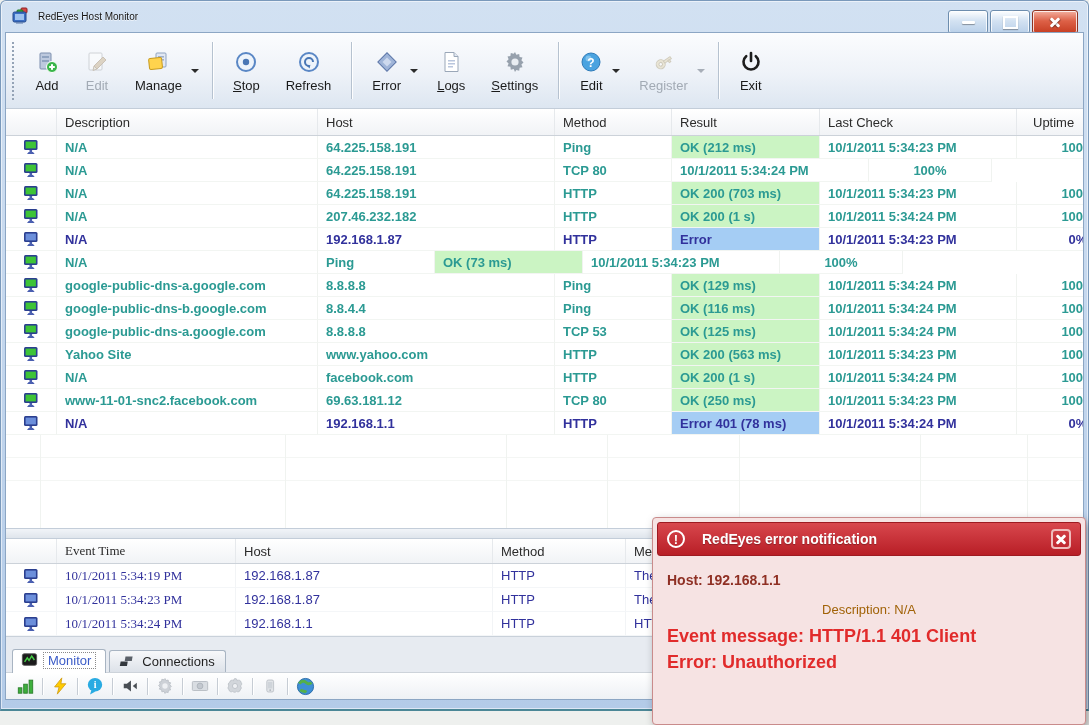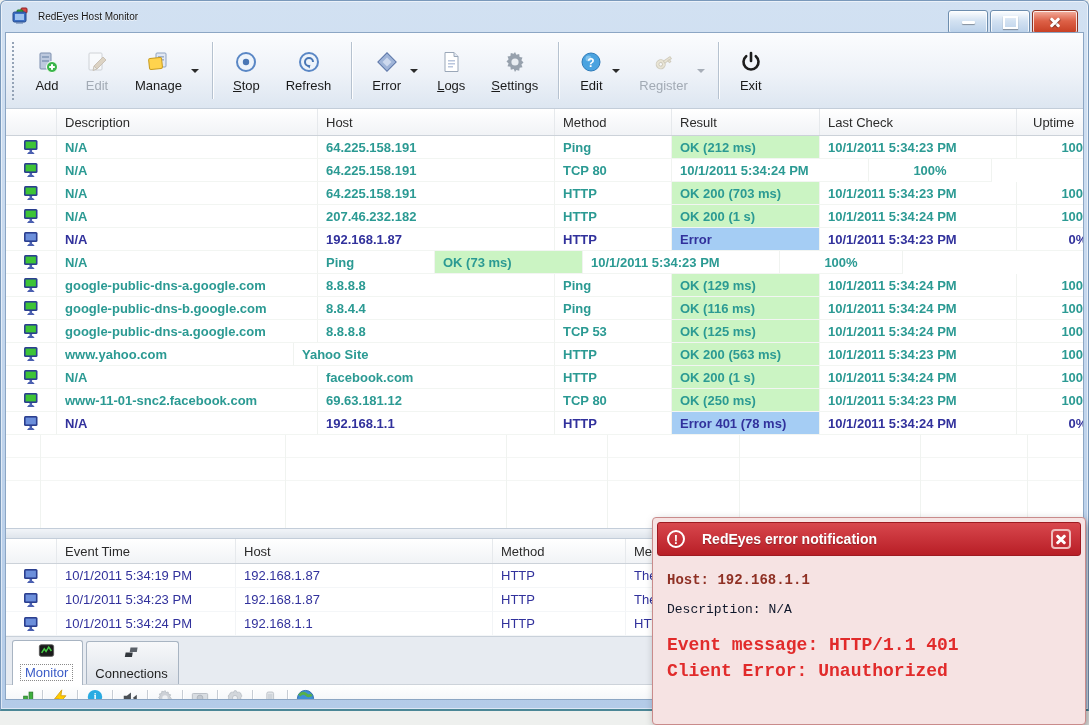--- a/index.html
+++ b/index.html
@@ -72,28 +72,28 @@
   .tfiller{background-size:100% 46px;background-repeat:no-repeat;}
 
   .splitter{height:9px;flex:0 0 auto;background:linear-gradient(#f1f4f8,#dfe5ec);
     border-top:1px solid #c3cdd9;border-bottom:1px solid #c3cdd9;}
 
   .table-events{flex:0 0 auto;display:flex;flex-direction:column;background:#fff;}
   .erow{display:flex;flex:0 0 auto;height:24px;font-size:13px;color:#31319c;}
   .erow .cell{display:flex;align-items:center;padding:0 8px;overflow:hidden;white-space:nowrap;
     border-right:1px solid #f2f4f6;border-bottom:1px solid #f4f6f8;}
   .erow .scr{fill:#6c8fdb;}
-  .ew-ic{width:34px;flex:0 0 auto;} .ew-time{width:162px;flex:0 0 auto;} .ew-host{width:240px;flex:0 0 auto;}
+  .ew-ic{width:34px;flex:0 0 auto;} .ew-time{width:162px;flex:0 0 auto;font-family:Liberation Serif, serif;} .ew-host{width:240px;flex:0 0 auto;}
   .ew-meth{width:116px;flex:0 0 auto;} .ew-msg{flex:1 1 auto;border-right:none !important;}
 
   
   .tabbar{flex:1 0 auto;min-height:26px;background:#e7ebf1;border-top:1px solid #c9d1da;
     display:flex;align-items:flex-end;padding:2px 0 0 6px;gap:3px;}
   .tab{display:flex;align-items:center;gap:6px;padding:2px 10px 3px 8px;font-size:13px;
-    border:1px solid #a8b4c2;border-bottom:none;border-radius:3px 3px 0 0;flex-direction:column;}
+    border:1px solid #a8b4c2;border-bottom:none;border-radius:3px 3px 0 0;}
   .tab.active{background:#fff;color:#3a5bc7;position:relative;top:1px;padding-bottom:5px;}
   .tab.active .tlabel{outline:1px dotted #8a8a8a;padding:0 4px;}
   .tab.inactive{background:linear-gradient(#f7f8fa,#dde2e9);color:#1f1f1f;}
   .statusbar{flex:0 0 auto;height:26px;background:linear-gradient(#ffffff,#eef1f5);
     border-top:1px solid #cdd3da;display:flex;align-items:center;padding:0 7px;gap:5px;}
   .sicon{width:24px;height:21px;display:flex;align-items:center;justify-content:center;}
   .ssep{width:1px;height:17px;background:#c6ccd4;box-shadow:1px 0 0 #fff;}
 
   
   .popup{position:absolute;left:652px;top:517px;width:434px;height:208px;background:#f6e3e3;
@@ -102,23 +102,23 @@
   .popup-header{height:34px;background:linear-gradient(#d8474d,#b81e26);border-radius:3px;
     display:flex;align-items:center;padding:0 9px;gap:9px;border:1px solid #9e1a21;box-sizing:border-box;}
   .alert-badge{width:18px;height:18px;flex:0 0 auto;border:2px solid #fff;border-radius:50%;color:#fff;
     font-weight:bold;font-size:13px;line-height:1;display:flex;align-items:center;justify-content:center;box-sizing:border-box;}
   .popup-title{color:#fff;font-weight:bold;font-size:14px;flex:1 1 auto;text-shadow:0 1px 1px rgba(0,0,0,.3);margin-left:8px;}
   .popup-close{width:20px;height:20px;flex:0 0 auto;border:2px solid #efbcbc;border-radius:4px;
     display:flex;align-items:center;justify-content:center;box-sizing:border-box;}
   .px{position:relative;width:12px;height:12px;}
   .px::before,.px::after{content:"";position:absolute;left:0;top:5px;width:12px;height:3px;background:#fff;border-radius:1px;}
   .px::before{transform:rotate(45deg);} .px::after{transform:rotate(-45deg);}
-  .popup-body{padding:16px 10px 0 10px;font-size:13px;font-family:Liberation Mono, monospace;}
+  .popup-body{padding:16px 10px 0 10px;font-size:13px;}
   .line-host{color:#8f3024;font-weight:bold;font-size:14px;margin-bottom:14px;}
-  .line-desc{color:#0f172a;margin-bottom:15px;}
+  .line-desc{color:#a16207;margin-bottom:6px;text-align:center;}
   .line-msg{color:#e12b2b;font-weight:bold;width:350px;line-height:1.45;font-size:18px;}
 
   svg{display:block;}
 </style>
 </head>
 <body>
 
 <div class="window">
 
   <div class="titlebar">
@@ -485,22 +485,22 @@
             <div class="cell c-icon w-ic">
               <span>
                 <svg width="16" height="16" viewBox="0 0 16 16">
                   <rect x="1" y="1" width="13.5" height="10" rx="1.5" fill="#2b3f8f"></rect>
                   <rect class="scr" x="2.6" y="2.6" width="10.3" height="6.8"></rect>
                   <rect x="6.5" y="11" width="2.6" height="2" fill="#4a5fb0"></rect>
                   <path d="M4 15 L11.6 15 L10 13 L5.6 13 Z" fill="#4a5fb0"></path>
                 </svg>
               </span>
             </div>
+            <div class="cell w-desc">Yahoo Site</div>
             <div class="cell w-host">www.yahoo.com</div>
-            <div class="cell w-desc">Yahoo Site</div>
             <div class="cell w-meth">HTTP</div>
             <div class="cell c-result w-res">OK 200 (563 ms)</div>
             <div class="cell w-last">10/1/2011 5:34:23 PM</div>
             <div class="cell c-uptime w-up">100%</div>
 
           </div>
 
           <div class="trow">
             <div class="cell c-icon w-ic">
               <span>

